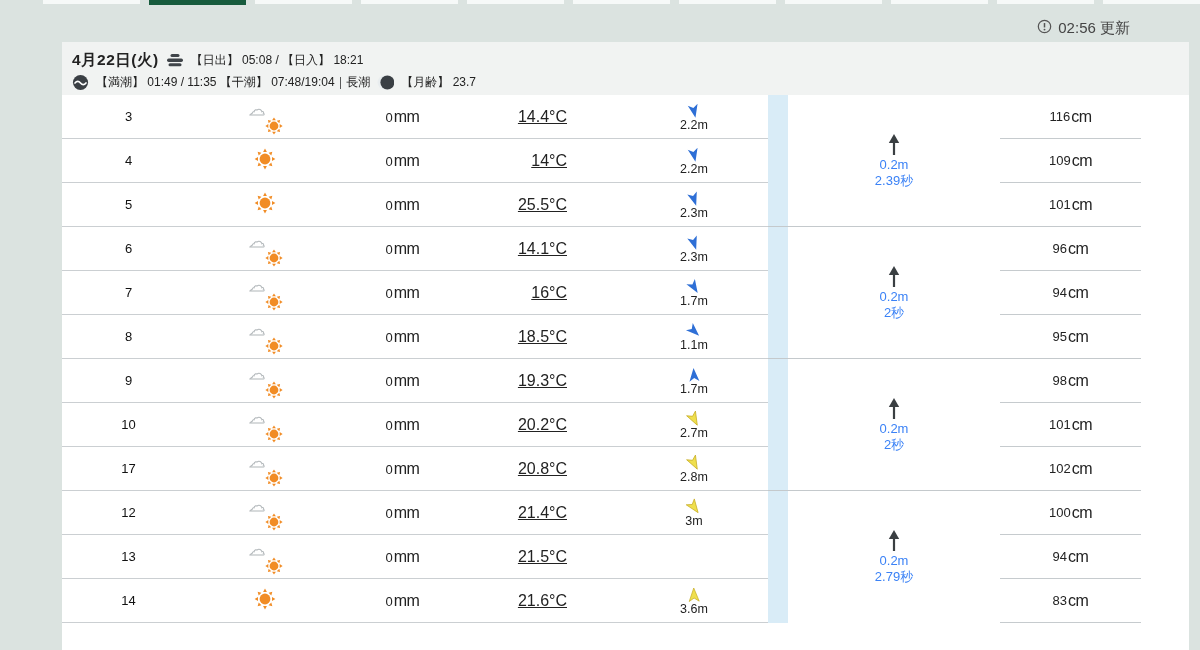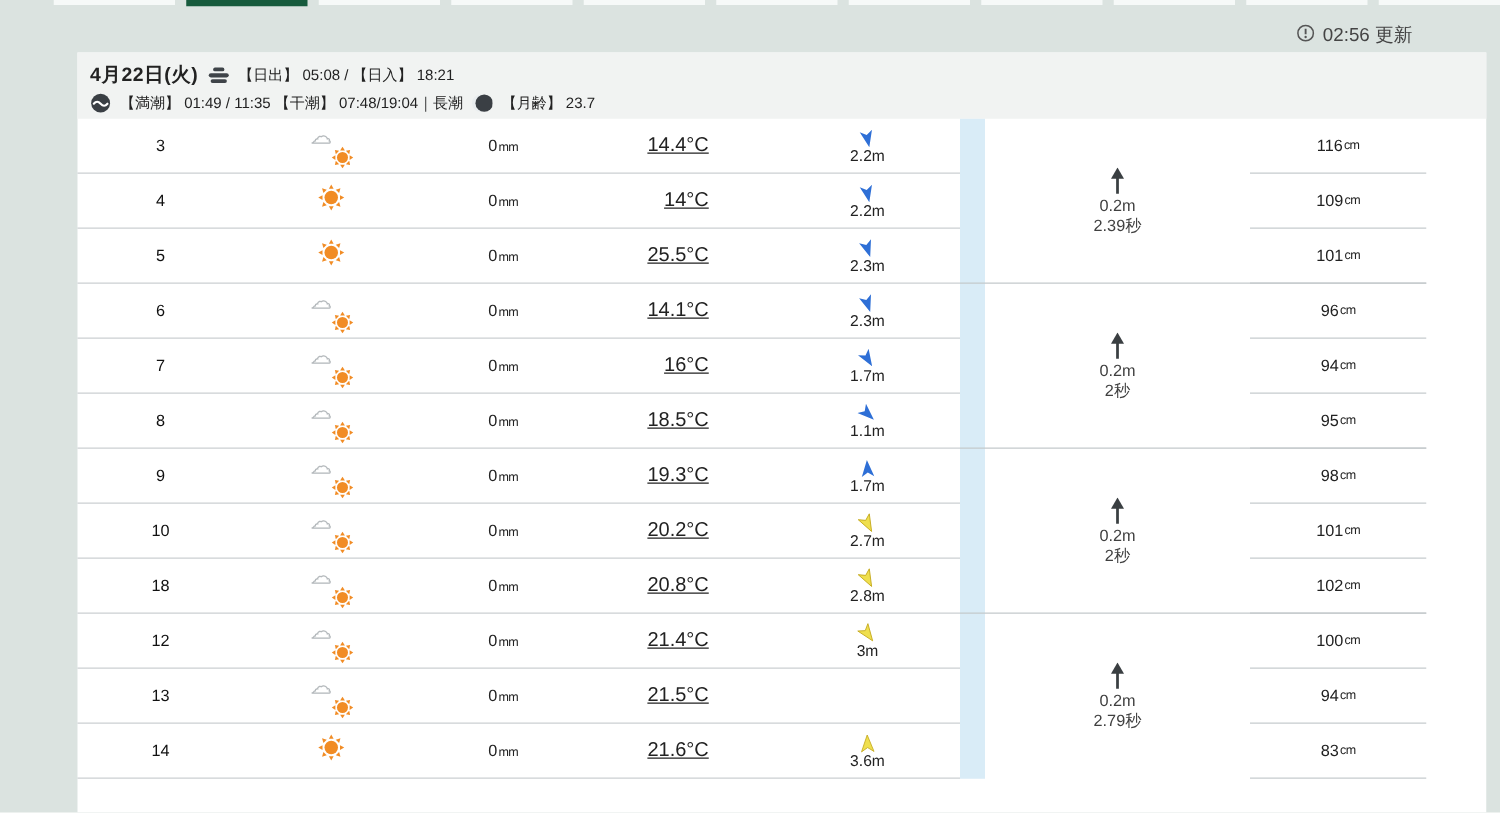--- a/index.html
+++ b/index.html
@@ -28,25 +28,25 @@
   .row{display:grid;grid-template-columns:133px 140px 135px 150px 148px;height:44px;
     border-bottom:1px solid #cbcfd2;box-sizing:border-box;align-items:center;}
   .cell{text-align:center;}
   .c-hour{font-size:13px;color:#111;}
   .c-weather{display:flex;justify-content:center;}
   .c-precip{font-size:13px;}
   .c-temp{text-align:right;padding-right:53px;font-size:16px;text-decoration:underline;}
   .c-wind{display:flex;flex-direction:column;align-items:center;justify-content:center;padding-top:2px;}
   .wind-arrow{display:inline-block;width:16px;height:16px;line-height:0;}
   .wind-speed{font-size:12.5px;margin-top:-1px;}
-  .unit{font-size:10px;letter-spacing:-0.5px;margin-left:1px;}
+  .unit{font-size:16px;letter-spacing:-0.5px;margin-left:1px;}
   .blue-strip{width:20px;background:#d9ecf7;}
   .wave-col{width:212px;}
   .wave-group{height:132px;display:flex;flex-direction:column;align-items:center;justify-content:center;box-sizing:border-box;}
-  .wave-height,.wave-period{font-size:13px;color:#404040;line-height:16px;}
+  .wave-height,.wave-period{font-size:13px;color:#3b82f6;line-height:16px;}
   .tide-col{width:141px;}
   .tide-cell{height:44px;box-sizing:border-box;border-bottom:1px solid #c6cbce;
     display:flex;align-items:center;justify-content:center;font-size:13px;}
   .group-sep{position:absolute;left:706px;width:373px;height:1px;background:#c4c9cc;}
   .weather-wrap{position:relative;width:34px;height:24px;}
   .weather-wrap .sun-svg{position:absolute;left:0;top:0;}
   .weather-wrap .cloud{position:absolute;right:0;bottom:-1px;color:#fff;font-size:16px;line-height:16px;
     -webkit-text-stroke:1px #b4b9bc;}
   .sun-only{width:22px;height:22px;line-height:0;}
 </style>
@@ -442,21 +442,21 @@
       <span class="wind-arrow" style="transform: rotate(152deg);">
         <svg width="16" height="16" viewBox="0 0 24 24">
                 <path d="M12 1.5 L19.5 21.5 L12 16.6 L4.5 21.5 Z" fill="#efdf4e" stroke="#c4a91c" stroke-width="1"></path>
               </svg>
       </span>
       <span class="wind-speed">2.7m</span>
     </div>
   </div>
 
   <div class="row">
-    <div class="cell c-hour"><span class="hour">18</span></div>
+    <div class="cell c-hour"><span class="hour">17</span></div>
     <div class="cell c-weather">
             <span class="weather-icon"><span class="weather-wrap"><svg class="sun-svg" width="18" height="18" viewBox="0 0 18 18">
                   <circle cx="9" cy="9" r="4.4" fill="#f18c25"></circle>
                   <g transform="rotate(0 9 9)">
                     <polygon points="9,0.40000000000000036 7.1,3.3 10.9,3.3" fill="#f18c25"></polygon>
                   </g>
                   <g transform="rotate(45 9 9)">
                     <polygon points="9,0.40000000000000036 7.1,3.3 10.9,3.3" fill="#f18c25"></polygon>
                   </g>
                   <g transform="rotate(90 9 9)">

